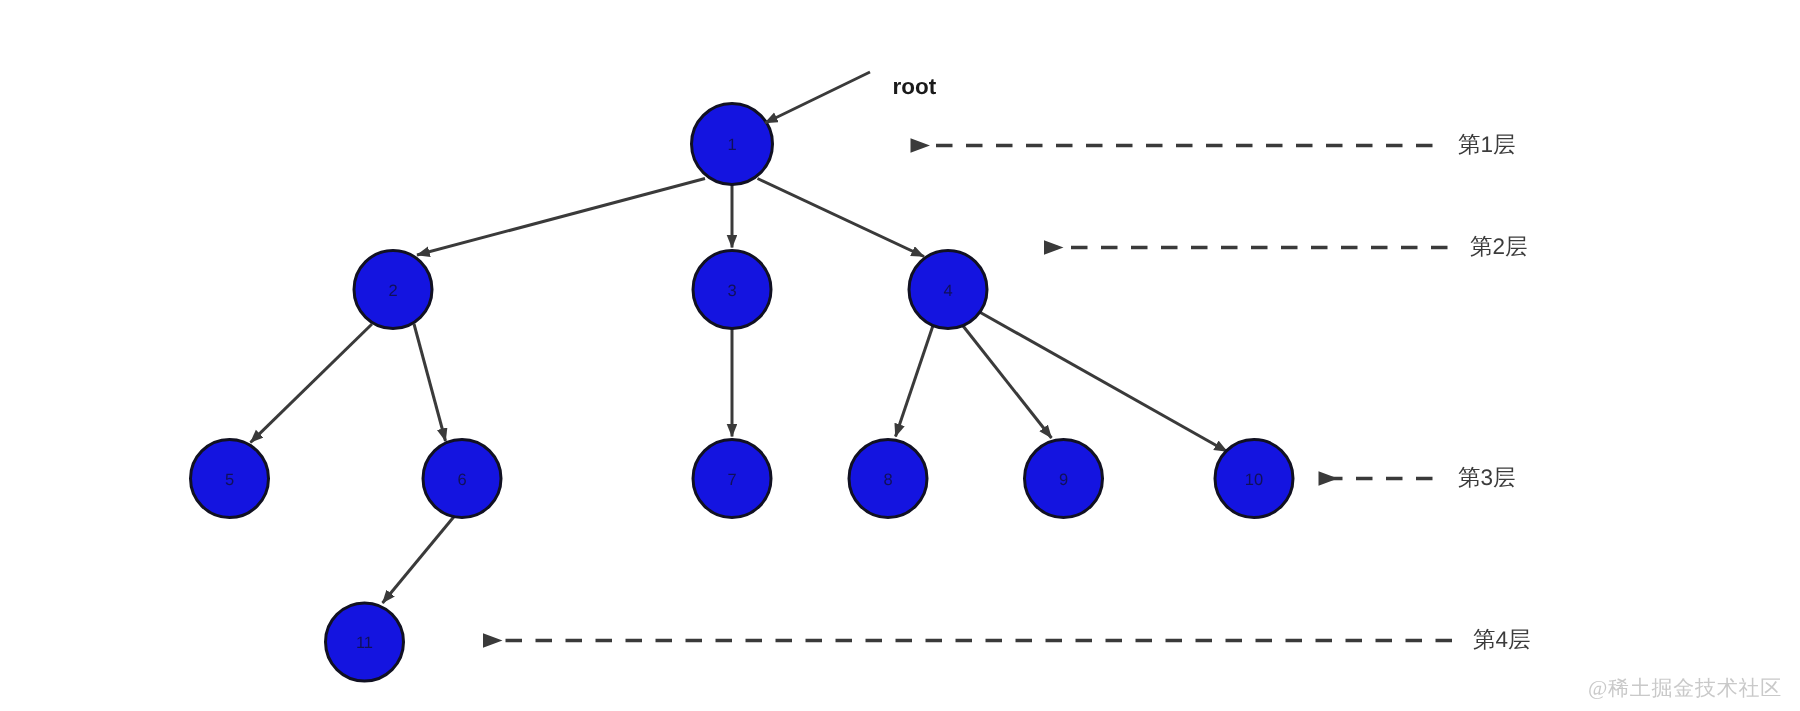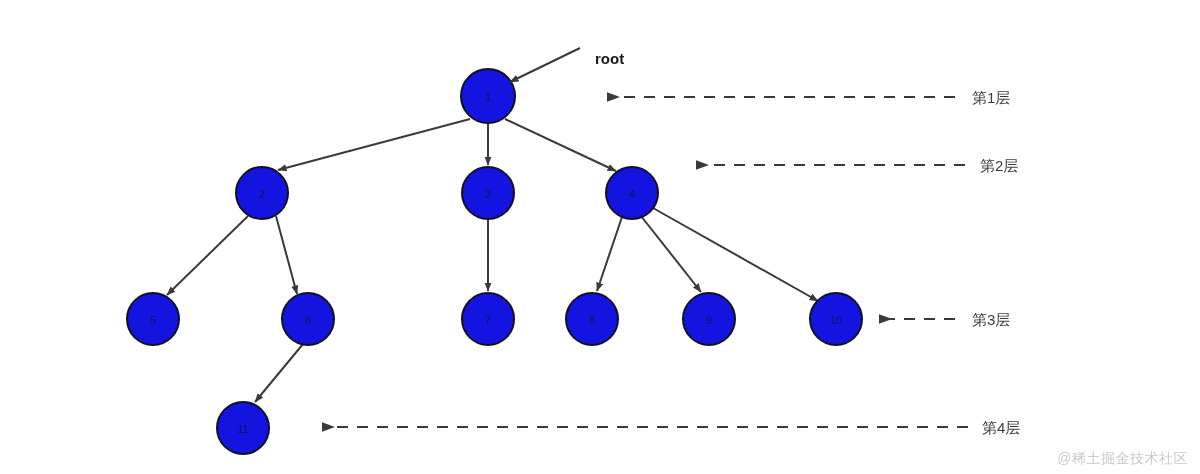--- a/index.html
+++ b/index.html
@@ -59,21 +59,21 @@
     font-family: "Liberation Sans", "DejaVu Sans", sans-serif;
     font-size: 15px;
     font-weight: bold;
     fill: #1a1a1a;
     dominant-baseline: central;
   }
   .watermark {
     position: absolute;
     right: 12px;
     bottom: 6px;
-    font-family: Liberation Sans, sans-serif;
+    font-family: Liberation Serif, serif;
     font-size: 14px;
     color: #c9c9c9;
     letter-spacing: 0.5px;
     user-select: none;
   }
 </style>
 </head>
 <body>
 
 <div id="canvas-wrap">

